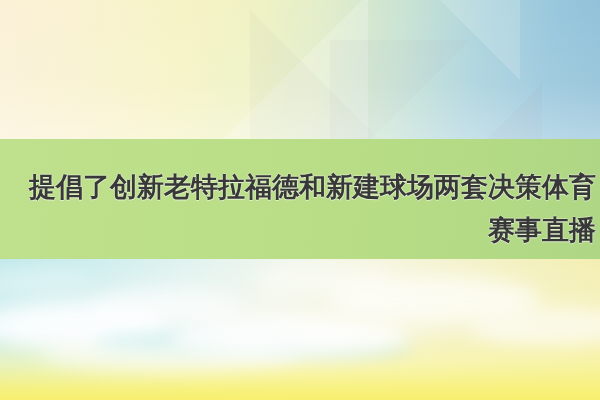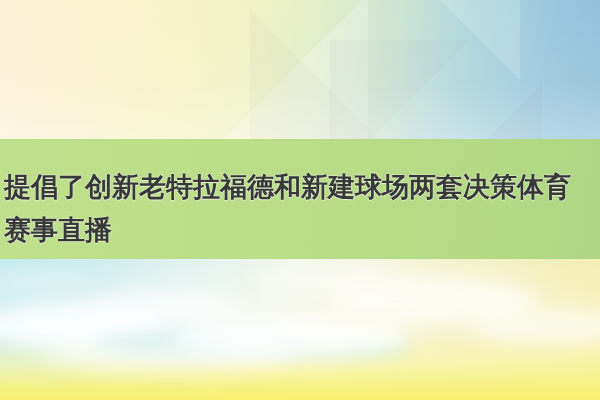--- a/index.html
+++ b/index.html
@@ -88,21 +88,21 @@
         #bcdf8a 28%,
         #b9dd87 55%,
         #b4da85 78%,
         #aed684 100%);
     display: flex;
     align-items: center;
     justify-content: center;
   }
   .headline {
     width: 596px;
-    text-align: left;
+    text-align: right;
     color: #383838;
     font-size: 27px;
     font-weight: 700;
     line-height: 43px;
     letter-spacing: 0px;
     text-shadow:
        0 1px 0 rgba(255,255,255,0.55),
        0 -1px 0 rgba(255,255,255,0.30),
        1px 0 0 rgba(255,255,255,0.25),
       -1px 0 0 rgba(255,255,255,0.25);

